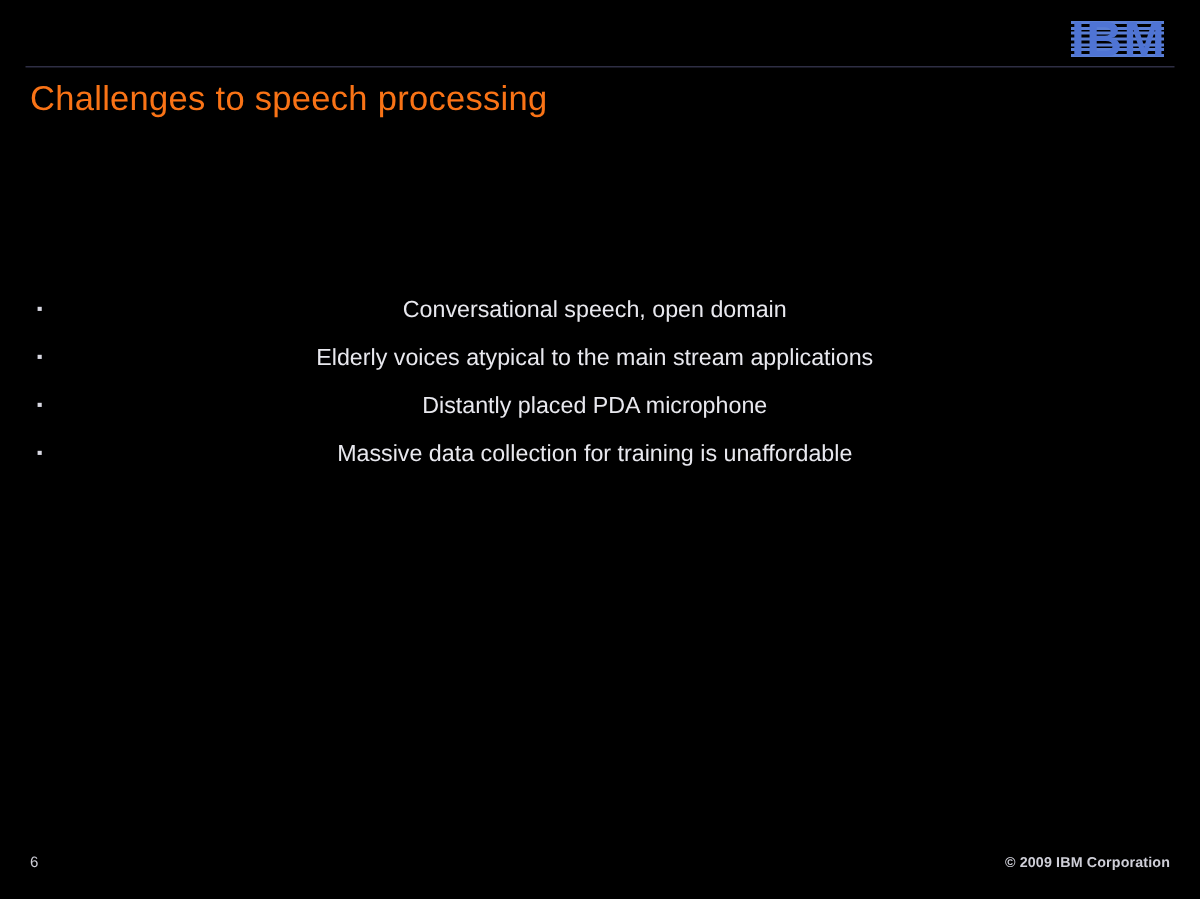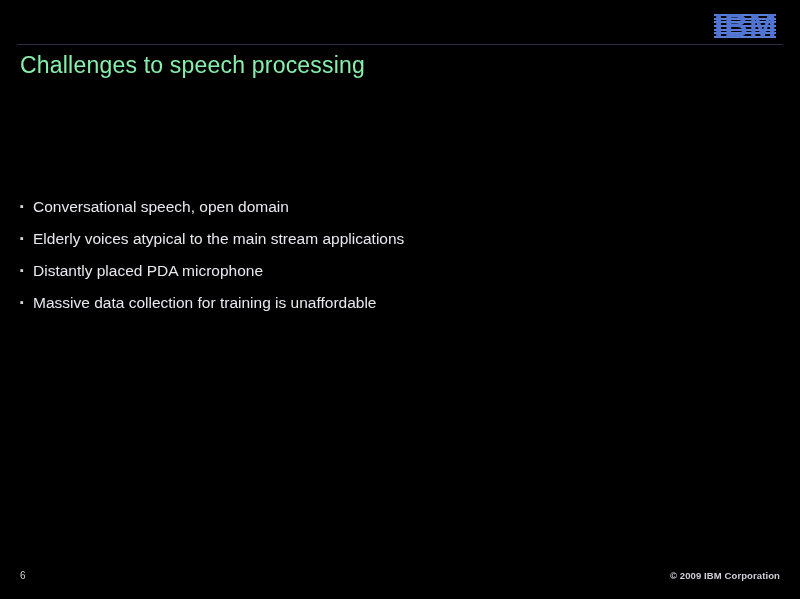--- a/index.html
+++ b/index.html
@@ -49,31 +49,32 @@
     left: 17px;
     right: 17px;
     top: 44px;
     height: 1px;
     background: #2e2e44;
   }
   .title {
     position: absolute;
     left: 20px;
     top: 52px;
-    color: #86efac;
+    color: #f97316;
     font-size: 23px;
     font-weight: normal;
     letter-spacing: 0.2px;
     white-space: nowrap;
   }
   .bullets {
     position: absolute;
     left: 20px;
     top: 196px;
     width: 740px;
+    text-align: center;
   }
   .bullet {
     display: flex;
     align-items: flex-start;
     margin-bottom: 11px;
     color: #e8e8ee;
     font-size: 15.5px;
     line-height: 21px;
   }
   .bullet .marker {

